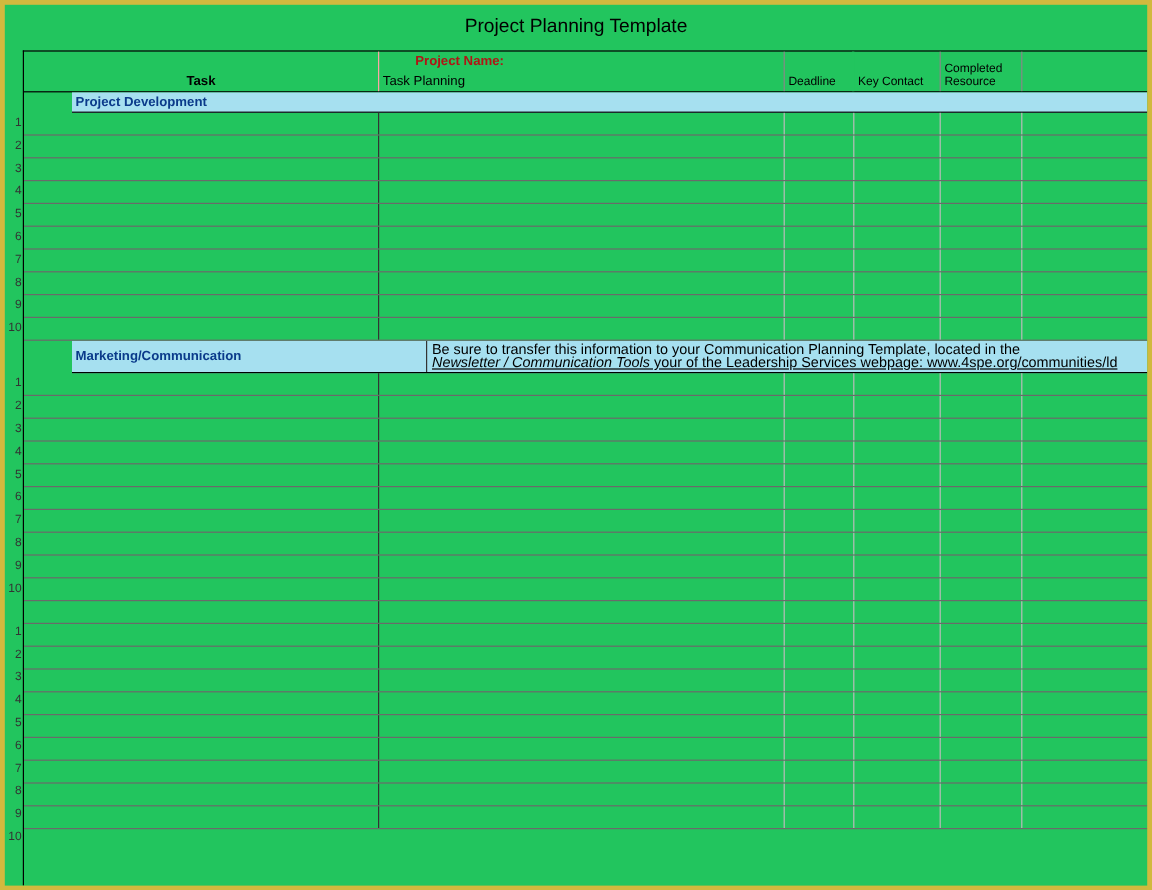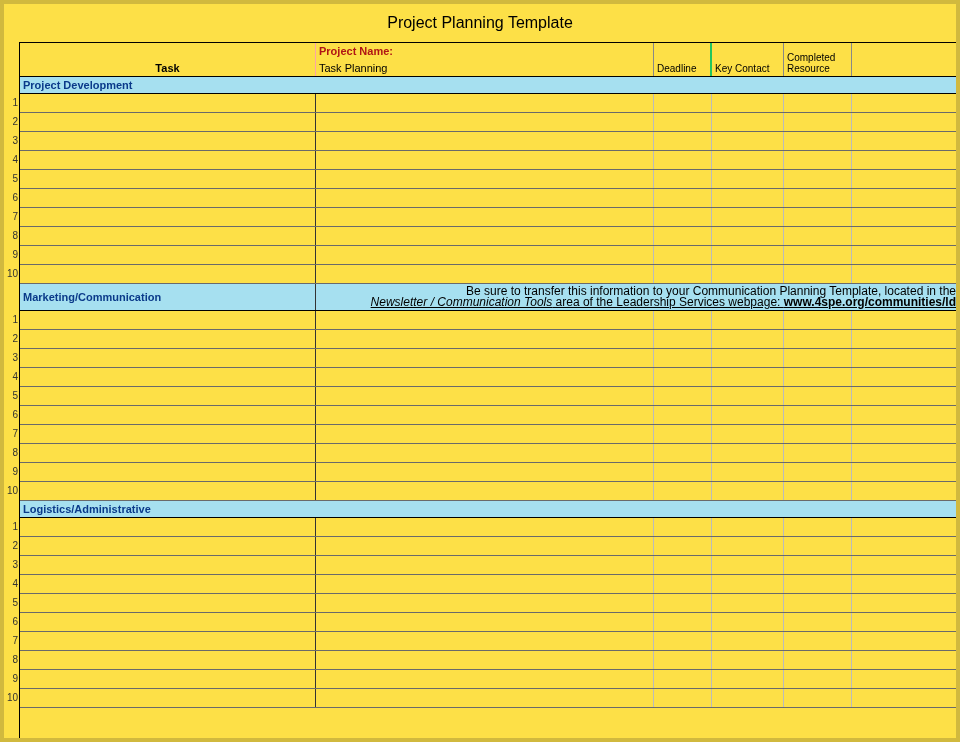--- a/index.html
+++ b/index.html
@@ -3,21 +3,21 @@
 <meta charset="utf-8">
 <style>
   * { box-sizing: border-box; margin: 0; padding: 0; }
   html, body { width: 960px; height: 742px; }
   body {
     background: #d1b93e;
     padding: 4px;
     font-family: Arial, sans-serif;
   }
   .page {
-    background: #fde047;
+    background: #22c55e;
     width: 100%;
     height: 100%;
     position: relative;
     overflow: hidden;
   }
   .page-title {
     text-align: center;
     font-size: 16px;
     font-weight: normal;
     color: #000;
@@ -46,20 +46,21 @@
     padding-bottom: 2px;
   }
   .header-row .col-details {
     position: relative;
   }
   .project-name-label {
     color: #b01515;
     font-weight: bold;
     font-size: 11px;
     padding: 2px 3px;
+    margin-left: 27px;
   }
   .task-details-label {
     position: absolute;
     bottom: 2px;
     left: 3px;
     font-size: 11px;
   }
   .header-small {
     display: flex;
     align-items: flex-end;
@@ -72,20 +73,21 @@
   .col-deadline { width: 58px;  border-right: 2px solid #22c55e; }
   .col-contact  { width: 72px;  border-right: 1px solid #888; text-align: right; }
   .col-resource { width: 68px;  border-right: 1px solid #888; }
   .col-date     { flex: 1; }
   .section-row {
     height: 17px;
     background: #a6e0f0;
     border-bottom: 1px solid #000;
     display: flex;
     align-items: center;
+    margin-left: 40px;
   }
   .section-row.with-note .section-label {
     width: 296px;
     border-right: 1px solid #333;
     height: 100%;
     display: flex;
     align-items: center;
   }
   .section-label {
     color: #0a3a8a;
@@ -95,22 +97,22 @@
   }
   .section-note {
     flex: 1;
     padding-left: 4px;
     font-size: 12px;
     line-height: 11px;
     position: relative;
   }
   .section-note .underline { text-decoration: underline; }
   .section-note .italic { font-style: italic; }
-  .section-note .bold { font-weight: bold; }
-  .section-row.tall { height: 27px; align-items: stretch; text-align: right; }
+  .section-note .bold { font-weight: normal; }
+  .section-row.tall { height: 27px; align-items: stretch; }
   .section-row.tall .section-label { display:flex; align-items:center; }
   .section-row.tall .section-note { display:flex; flex-direction:column; justify-content:center; }
   .data-row {
     height: 19px;
     border-bottom: 1px solid #6a6a6a;
     display: flex;
     position: relative;
   }
   .data-row .cell { height: 100%; }
   .data-row .col-task { border-right: 1px solid #333; }
@@ -232,21 +234,21 @@
           <div class="cell col-details"></div>
           <div class="cell col-deadline"></div>
           <div class="cell col-contact"></div>
           <div class="cell col-resource"></div>
           <div class="cell col-date"></div>
         </div>
         <div class="section-row with-note tall">
           <div class="section-label">Marketing/Communication</div>
           <div class="section-note">
             <div>Be sure to transfer this information to your Communication Planning Template, located in the</div>
-            <div><span class="underline italic">Newsletter / Communication Tools</span><span class="underline"> area of the Leadership Services webpage: </span><span class="underline bold">www.4spe.org/communities/ld</span></div>
+            <div><span class="underline italic">Newsletter / Communication Tools</span><span class="underline"> your of the Leadership Services webpage: </span><span class="underline bold">www.4spe.org/communities/ld</span></div>
           </div>
         </div>
         <div class="data-row">
           <div class="cell col-task"></div>
           <div class="cell col-details"></div>
           <div class="cell col-deadline"></div>
           <div class="cell col-contact"></div>
           <div class="cell col-resource"></div>
           <div class="cell col-date"></div>
         </div>
@@ -314,23 +316,20 @@
           <div class="cell col-resource"></div>
           <div class="cell col-date"></div>
         </div>
         <div class="data-row">
           <div class="cell col-task"></div>
           <div class="cell col-details"></div>
           <div class="cell col-deadline"></div>
           <div class="cell col-contact"></div>
           <div class="cell col-resource"></div>
           <div class="cell col-date"></div>
-        </div>
-        <div class="section-row">
-          <div class="section-label">Logistics/Administrative</div>
         </div>
         <div class="data-row">
           <div class="cell col-task"></div>
           <div class="cell col-details"></div>
           <div class="cell col-deadline"></div>
           <div class="cell col-contact"></div>
           <div class="cell col-resource"></div>
           <div class="cell col-date"></div>
         </div>
         <div class="data-row">

